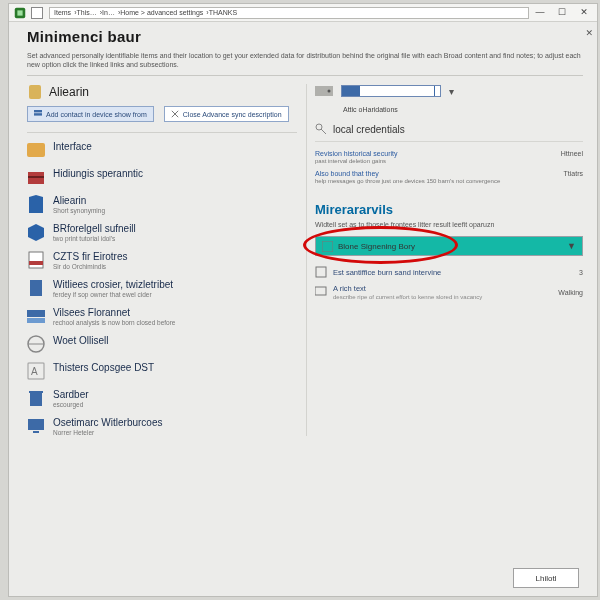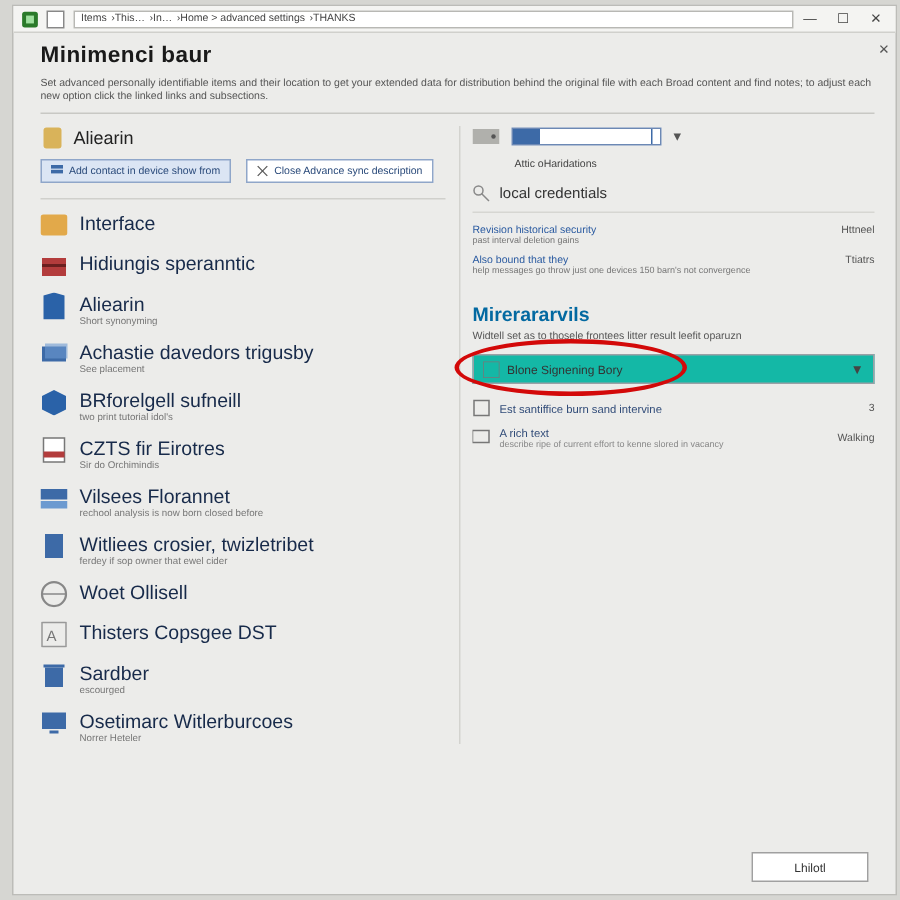--- a/index.html
+++ b/index.html
@@ -107,21 +107,21 @@
   .divider { height:1px; background:#d0d0cc; margin: 6px 0 8px 0; }
 
   .list { display:flex; flex-direction:column; gap: 9px; }
   .item { display:flex; align-items:flex-start; gap:8px; }
   .item .ic {
     width: 18px; height: 18px;
     flex-shrink:0;
     border-radius:2px;
   }
   .item .txt { display:flex; flex-direction:column; }
-  .item .ttl { font-size:13px; color:#172a4a; }
+  .item .ttl { font-size:10px; color:#172a4a; }
   .item .sub { font-size:6.5px; color:#777; margin-top:1px; }
 
   .right .storage {
     display:flex; align-items:center; gap:8px;
     margin-bottom: 8px;
   }
   .storage .bar {
     width: 100px; height: 12px;
     border:1px solid #6c88b4;
     background: #fff;
@@ -191,21 +191,21 @@
   .setting-row .ric { width:12px; height:12px; flex-shrink:0; }
   .setting-row .badge { margin-left:auto; color:#555; font-size:7px; }
   .setting-row .rsub { display:block; color:#888; font-size:6px; margin-top:1px; }
 
   .footer {
     position:absolute;
     right: 18px;
     bottom: 8px;
   }
   .footer button {
-    width: 78px; height: 20px;
+    width: 66px; height: 20px;
     background:#fff;
     border:1px solid #a0a0a0;
     font-size:8px;
     color:#333;
   }
   .vline { position:absolute; top:0; bottom:0; width:1px; background:#d3d3cf; }
   .close-x {
     position:absolute;
     top: 6px; right: 4px;
     font-size:9px; color:#555;
@@ -290,64 +290,54 @@
               <svg class="ic">
                 <path d="M2 2 L9 0 L16 2 L16 18 L2 18 Z" fill="#2a62a8"></path>
               </svg>
               <div class="txt">
                 <span class="ttl">Aliearin</span>
                 <span class="sub">Short synonyming</span>
               </div>
             </div>
           <div class="item">
               <svg class="ic">
-                <rect x="1" y="4" width="16" height="10" fill="#3d6aa7"></rect>
-                <rect x="3" y="2" width="16" height="10" fill="#6c9ad0" opacity=".6"></rect>
-              </svg>
-              <div class="txt">
-                <span class="ttl">Achastie davedors trigusby</span>
-                <span class="sub">See placement</span>
-              </div>
-            </div>
-          <div class="item">
-              <svg class="ic">
                 <polygon points="9,1 17,5 17,14 9,18 1,14 1,5" fill="#2a62a8"></polygon>
               </svg>
               <div class="txt">
                 <span class="ttl">BRforelgell sufneill</span>
                 <span class="sub">two print tutorial idol's</span>
               </div>
             </div>
           <div class="item">
               <svg class="ic">
                 <rect x="2" y="1" width="14" height="16" fill="#fff" stroke="#777"></rect>
                 <rect x="2" y="10" width="14" height="4" fill="#b33c3c"></rect>
               </svg>
               <div class="txt">
                 <span class="ttl">CZTS fir Eirotres</span>
                 <span class="sub">Sir do Orchimindis</span>
               </div>
             </div>
           <div class="item">
               <svg class="ic">
+                <rect x="3" y="1" width="12" height="16" fill="#3d6aa7"></rect>
+              </svg>
+              <div class="txt">
+                <span class="ttl">Witliees crosier, twizletribet</span>
+                <span class="sub">ferdey if sop owner that ewel cider</span>
+              </div>
+            </div>
+          <div class="item">
+              <svg class="ic">
                 <rect x="0" y="3" width="18" height="7" fill="#3d6aa7"></rect>
                 <rect x="0" y="11" width="18" height="5" fill="#6c9ad0"></rect>
               </svg>
               <div class="txt">
                 <span class="ttl">Vilsees Florannet</span>
                 <span class="sub">rechool analysis is now born closed before</span>
-              </div>
-            </div>
-          <div class="item">
-              <svg class="ic">
-                <rect x="3" y="1" width="12" height="16" fill="#3d6aa7"></rect>
-              </svg>
-              <div class="txt">
-                <span class="ttl">Witliees crosier, twizletribet</span>
-                <span class="sub">ferdey if sop owner that ewel cider</span>
               </div>
             </div>
           <div class="item">
               <svg class="ic">
                 <circle cx="9" cy="9" r="8" fill="none" stroke="#888" stroke-width="1.5"></circle>
                 <line x1="1" y1="9" x2="17" y2="9" stroke="#888"></line>
               </svg>
               <div class="txt">
                 <span class="ttl">Woet Ollisell</span>
               </div>

